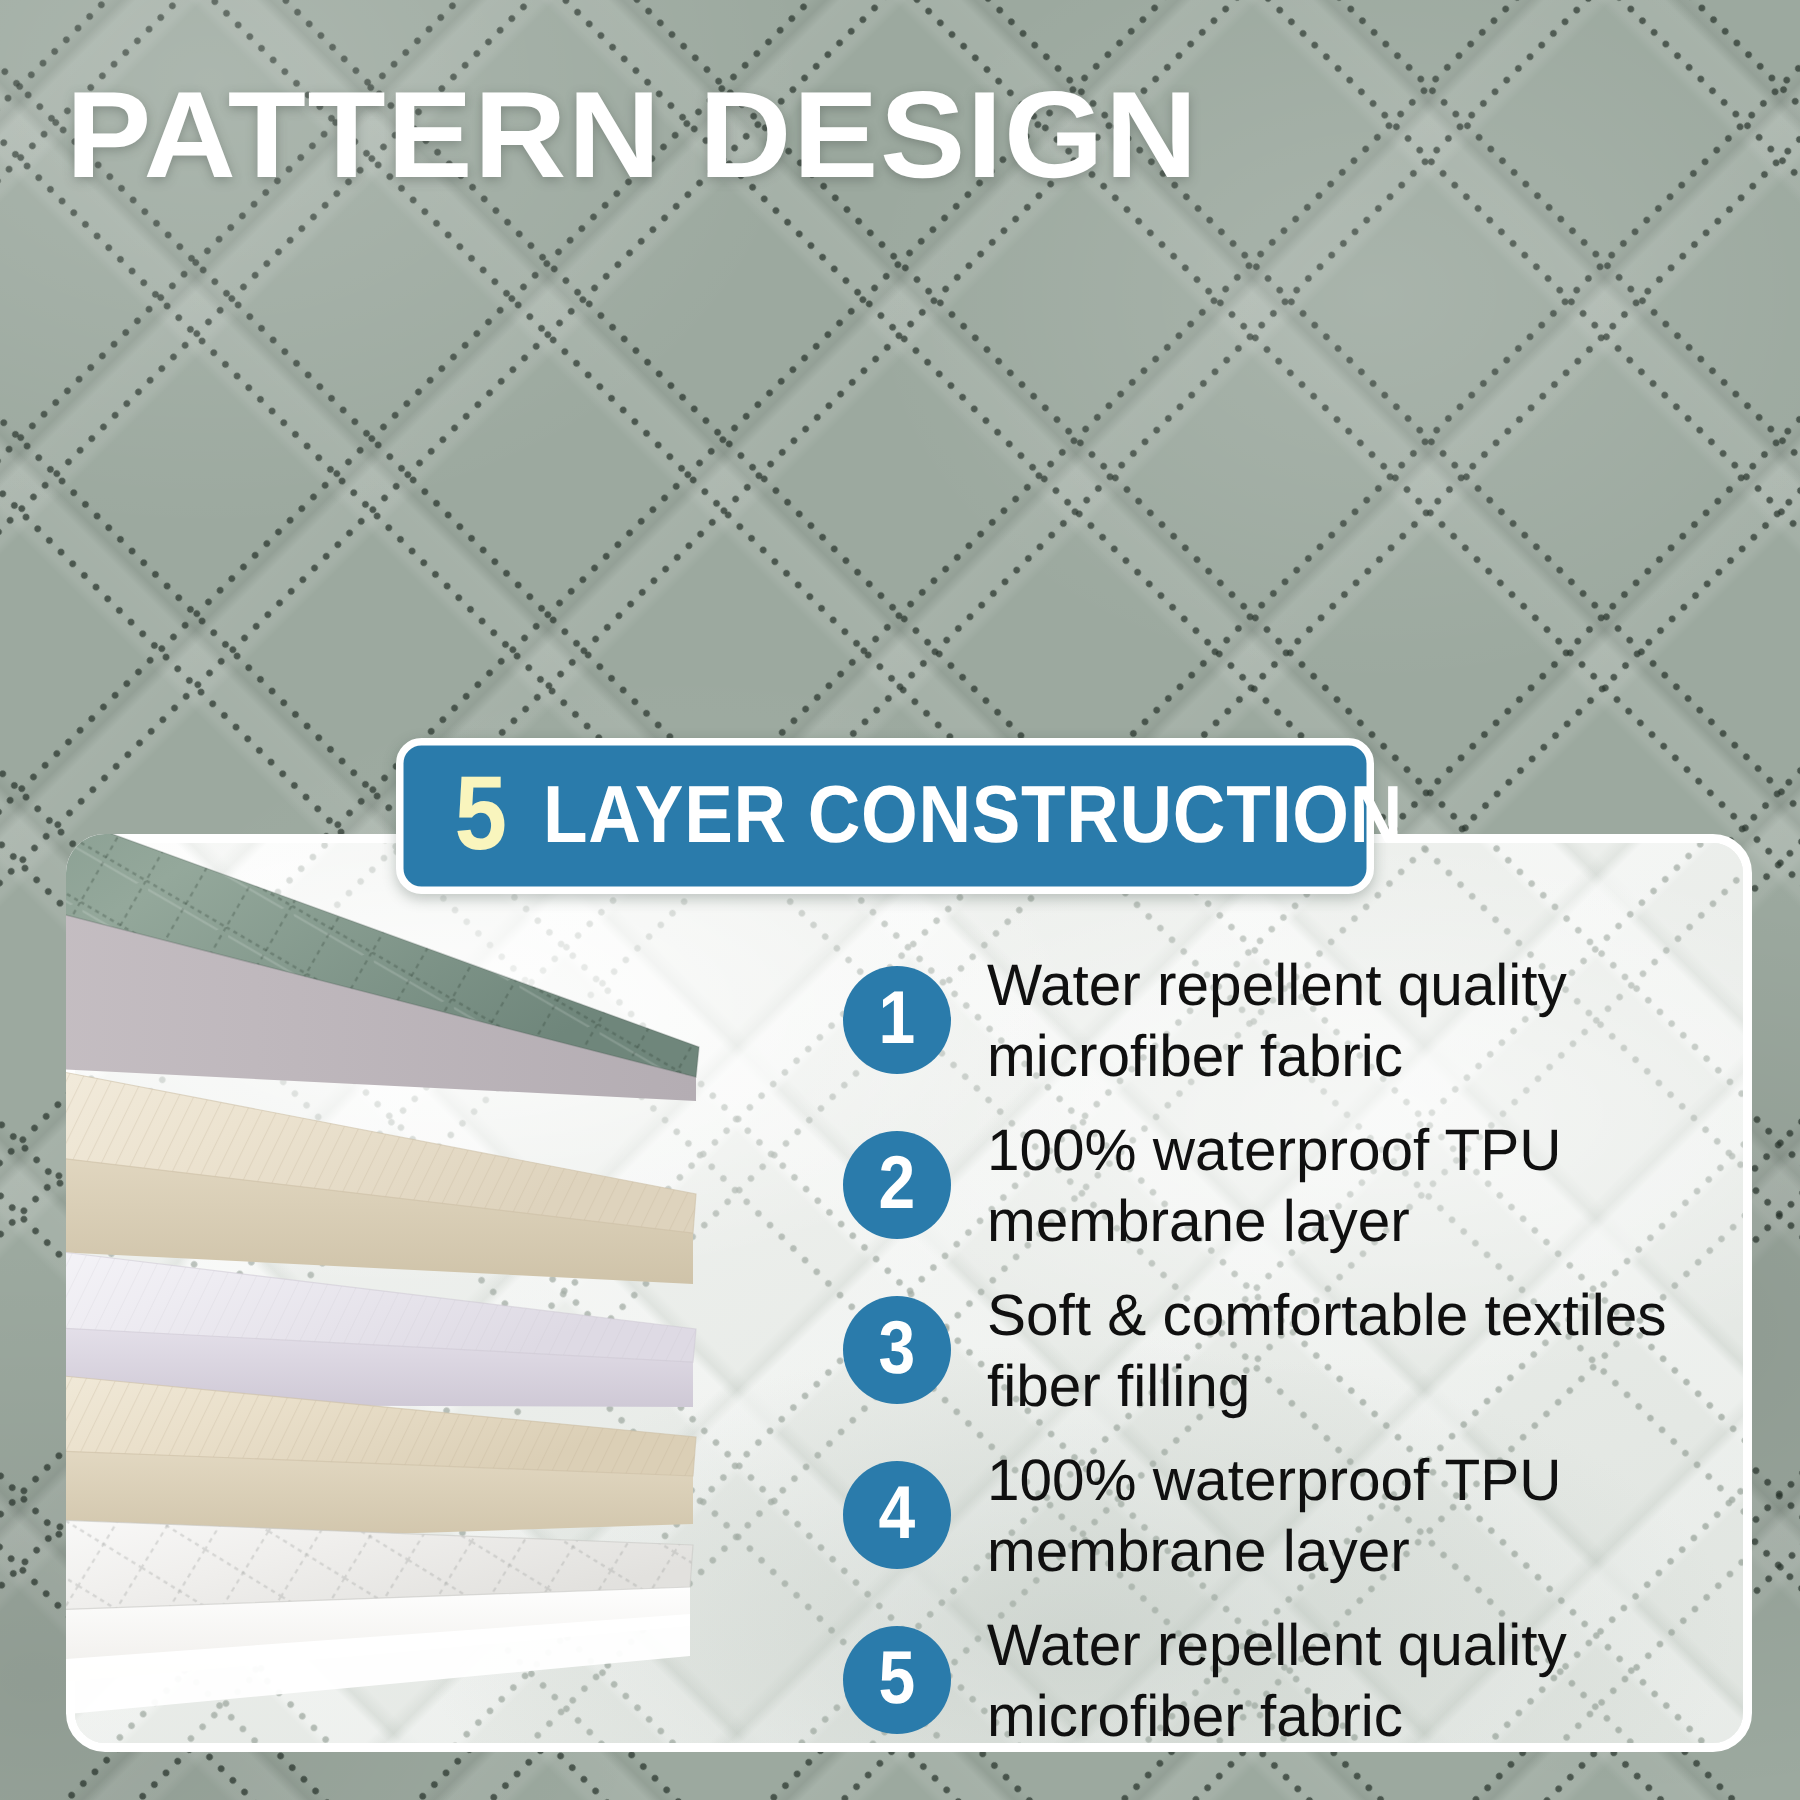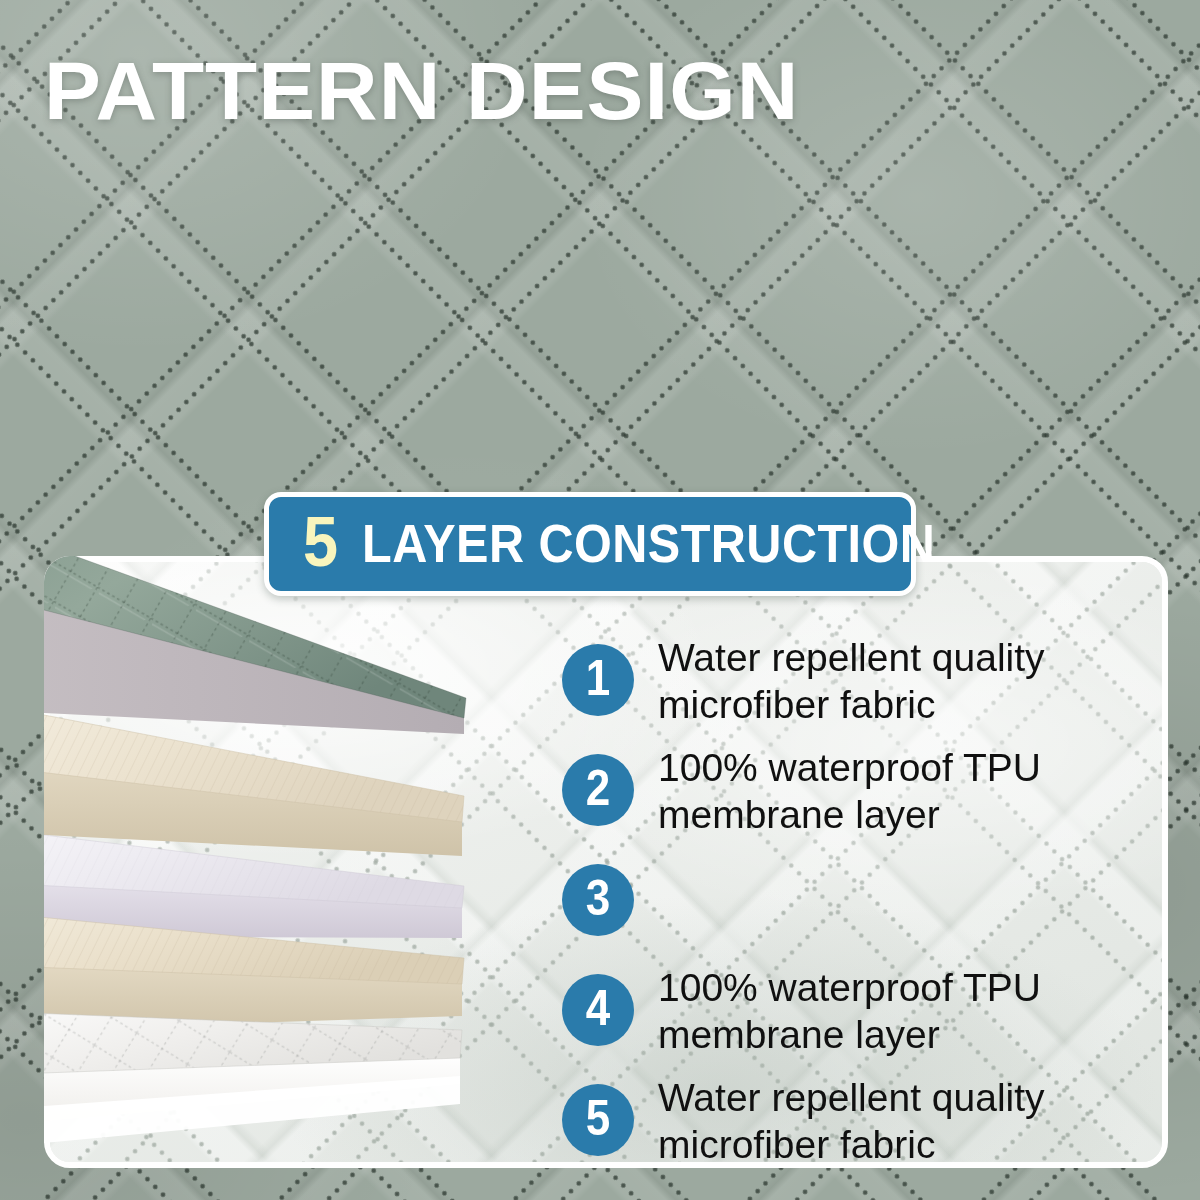--- a/index.html
+++ b/index.html
@@ -449,20 +449,22 @@
         <span>2</span>
       </div>
       <div class="rowtext">100% waterproof TPU
 membrane layer</div>
     </div>
 
     <div class="row">
       <div class="bullet">
         <span>3</span>
       </div>
+      <div class="rowtext">Soft &amp; comfortable textiles
+fiber filling</div>
     </div>
 
     <div class="row">
       <div class="bullet">
         <span>4</span>
       </div>
       <div class="rowtext">100% waterproof TPU
 membrane layer</div>
     </div>
 

